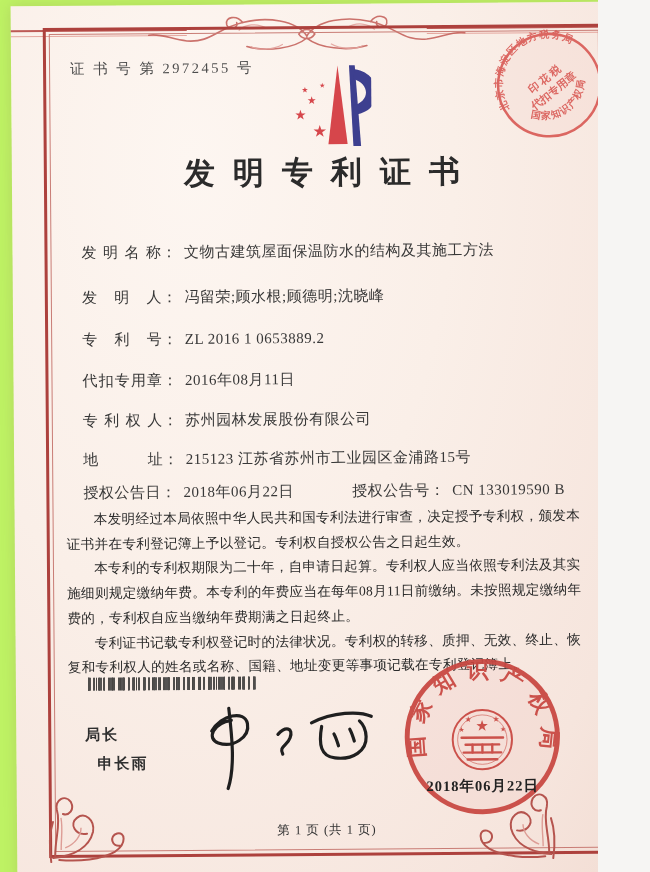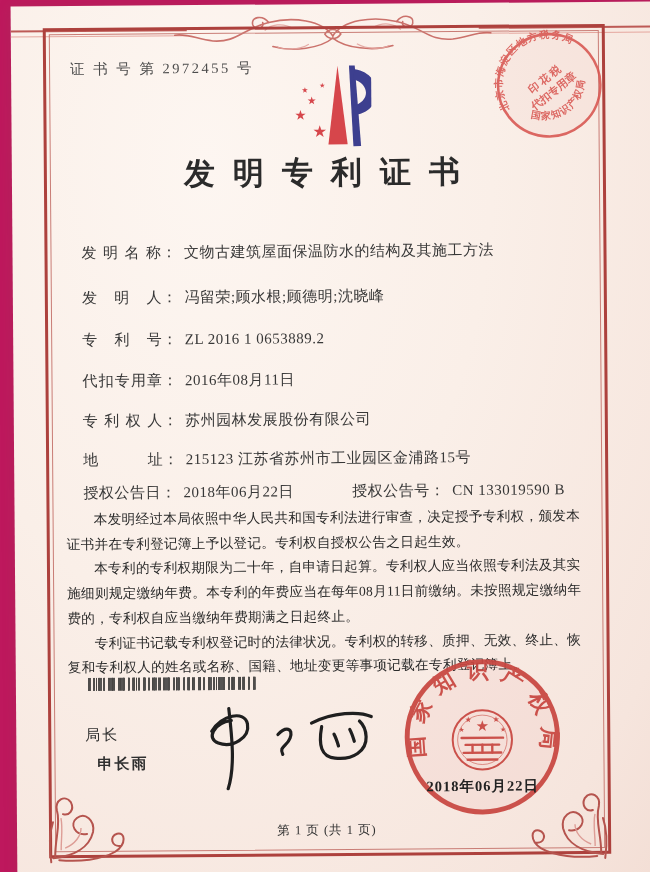--- a/index.html
+++ b/index.html
@@ -1,17 +1,17 @@
 <!DOCTYPE html>
 <html><head>
 <meta charset="utf-8">
 <style>
   html,body{margin:0;padding:0;}
   body{width:650px;height:872px;background:#f6f5f3;font-family:"Liberation Serif","DejaVu Serif",serif;}
-  .photo{position:relative;width:650px;height:872px;overflow:hidden;background:#be185d;}
+  .photo{position:relative;width:598px;height:872px;overflow:hidden;background:#bef264;}
   .paper{
     position:absolute;left:14px;top:4px;right:-8px;bottom:-10px;
     background:radial-gradient(ellipse at 30% 18%, #fdf6f1 0%, #faefe8 45%, #f6e5dd 85%, #f3ded5 100%);
     transform:rotate(-0.45deg);
     box-shadow:0 0 14px rgba(120,90,80,.18);
   }
   
   .orn-band{position:absolute;top:8px;left:0;right:0;height:44px;}
   .orn-line{position:absolute;top:16px;height:4px;border-top:2px solid #bd5a56;border-bottom:1px solid #e5a79f;}
   .orn-line.l{left:0;width:176px;}
@@ -39,21 +39,21 @@
   .body-text{position:absolute;left:52px;top:502px;width:516px;color:#2b2b2b;}
   .body-text p{margin:0;text-indent:2em;font-size:13.6px;line-height:1.82;letter-spacing:.3px;}
   
   .barcode{position:absolute;left:72px;top:672px;width:168px;height:13px;
     background:
       repeating-linear-gradient(90deg,#2a2a2a 0 2px,transparent 2px 5px),
       repeating-linear-gradient(90deg,#1f1f1f 0 1px,transparent 1px 8px),
       repeating-linear-gradient(90deg,#333 0 3px,transparent 3px 11px);
     opacity:.82;}
   .signoff-title{position:absolute;left:69px;top:720px;font-family:"Liberation Sans","DejaVu Sans",sans-serif;
-    font-size:15px;font-weight:400;color:#2f2f2f;letter-spacing:2px;}
+    font-size:15px;font-weight:700;color:#2f2f2f;letter-spacing:2px;}
   .signoff-name{position:absolute;left:81px;top:749px;font-family:"Liberation Sans","DejaVu Sans",sans-serif;
     font-size:15px;font-weight:700;color:#2f2f2f;letter-spacing:2px;}
   .signature{position:absolute;left:158px;top:690px;transform:rotate(-2deg);}
   .office-seal{position:absolute;left:382px;top:650px;opacity:.92;}
   .seal-date{position:absolute;left:382px;top:774px;width:168px;text-align:center;
     font-size:14.5px;font-weight:700;color:#222;letter-spacing:1px;}
   .footer{position:absolute;left:32px;top:818px;width:556px;text-align:center;
     font-size:12.5px;color:#333;letter-spacing:1px;}
   svg{display:block;}
 </style>

